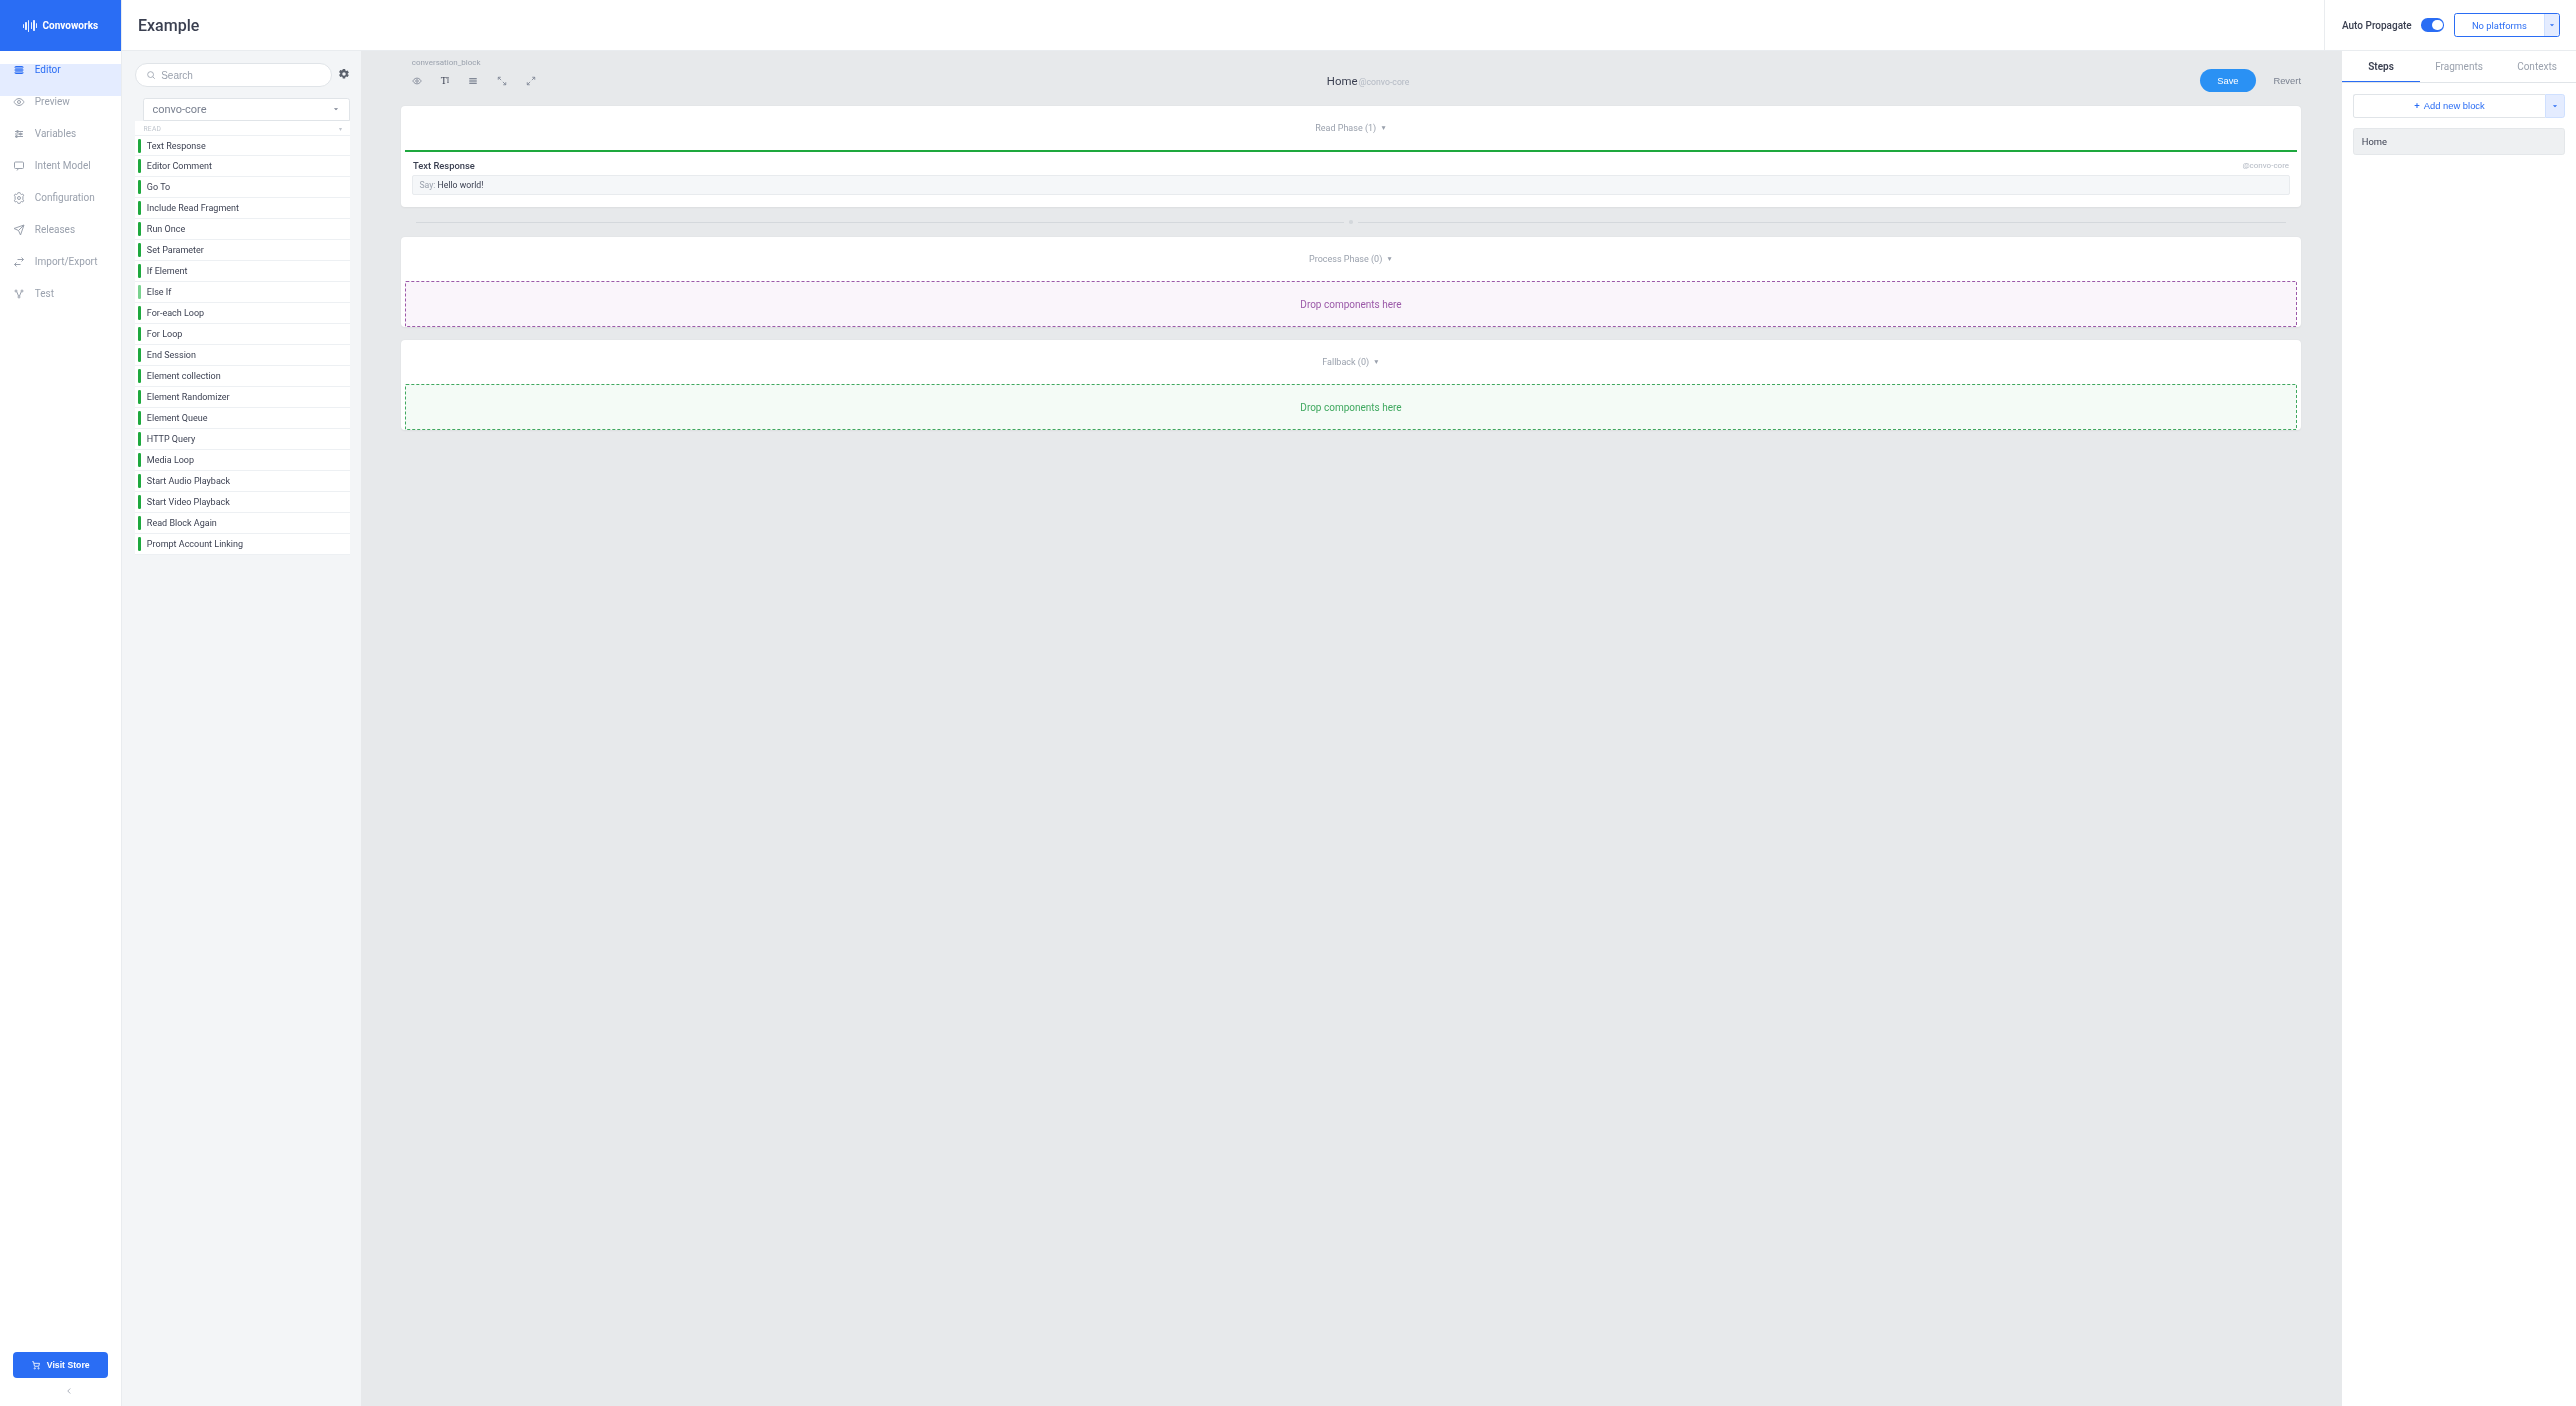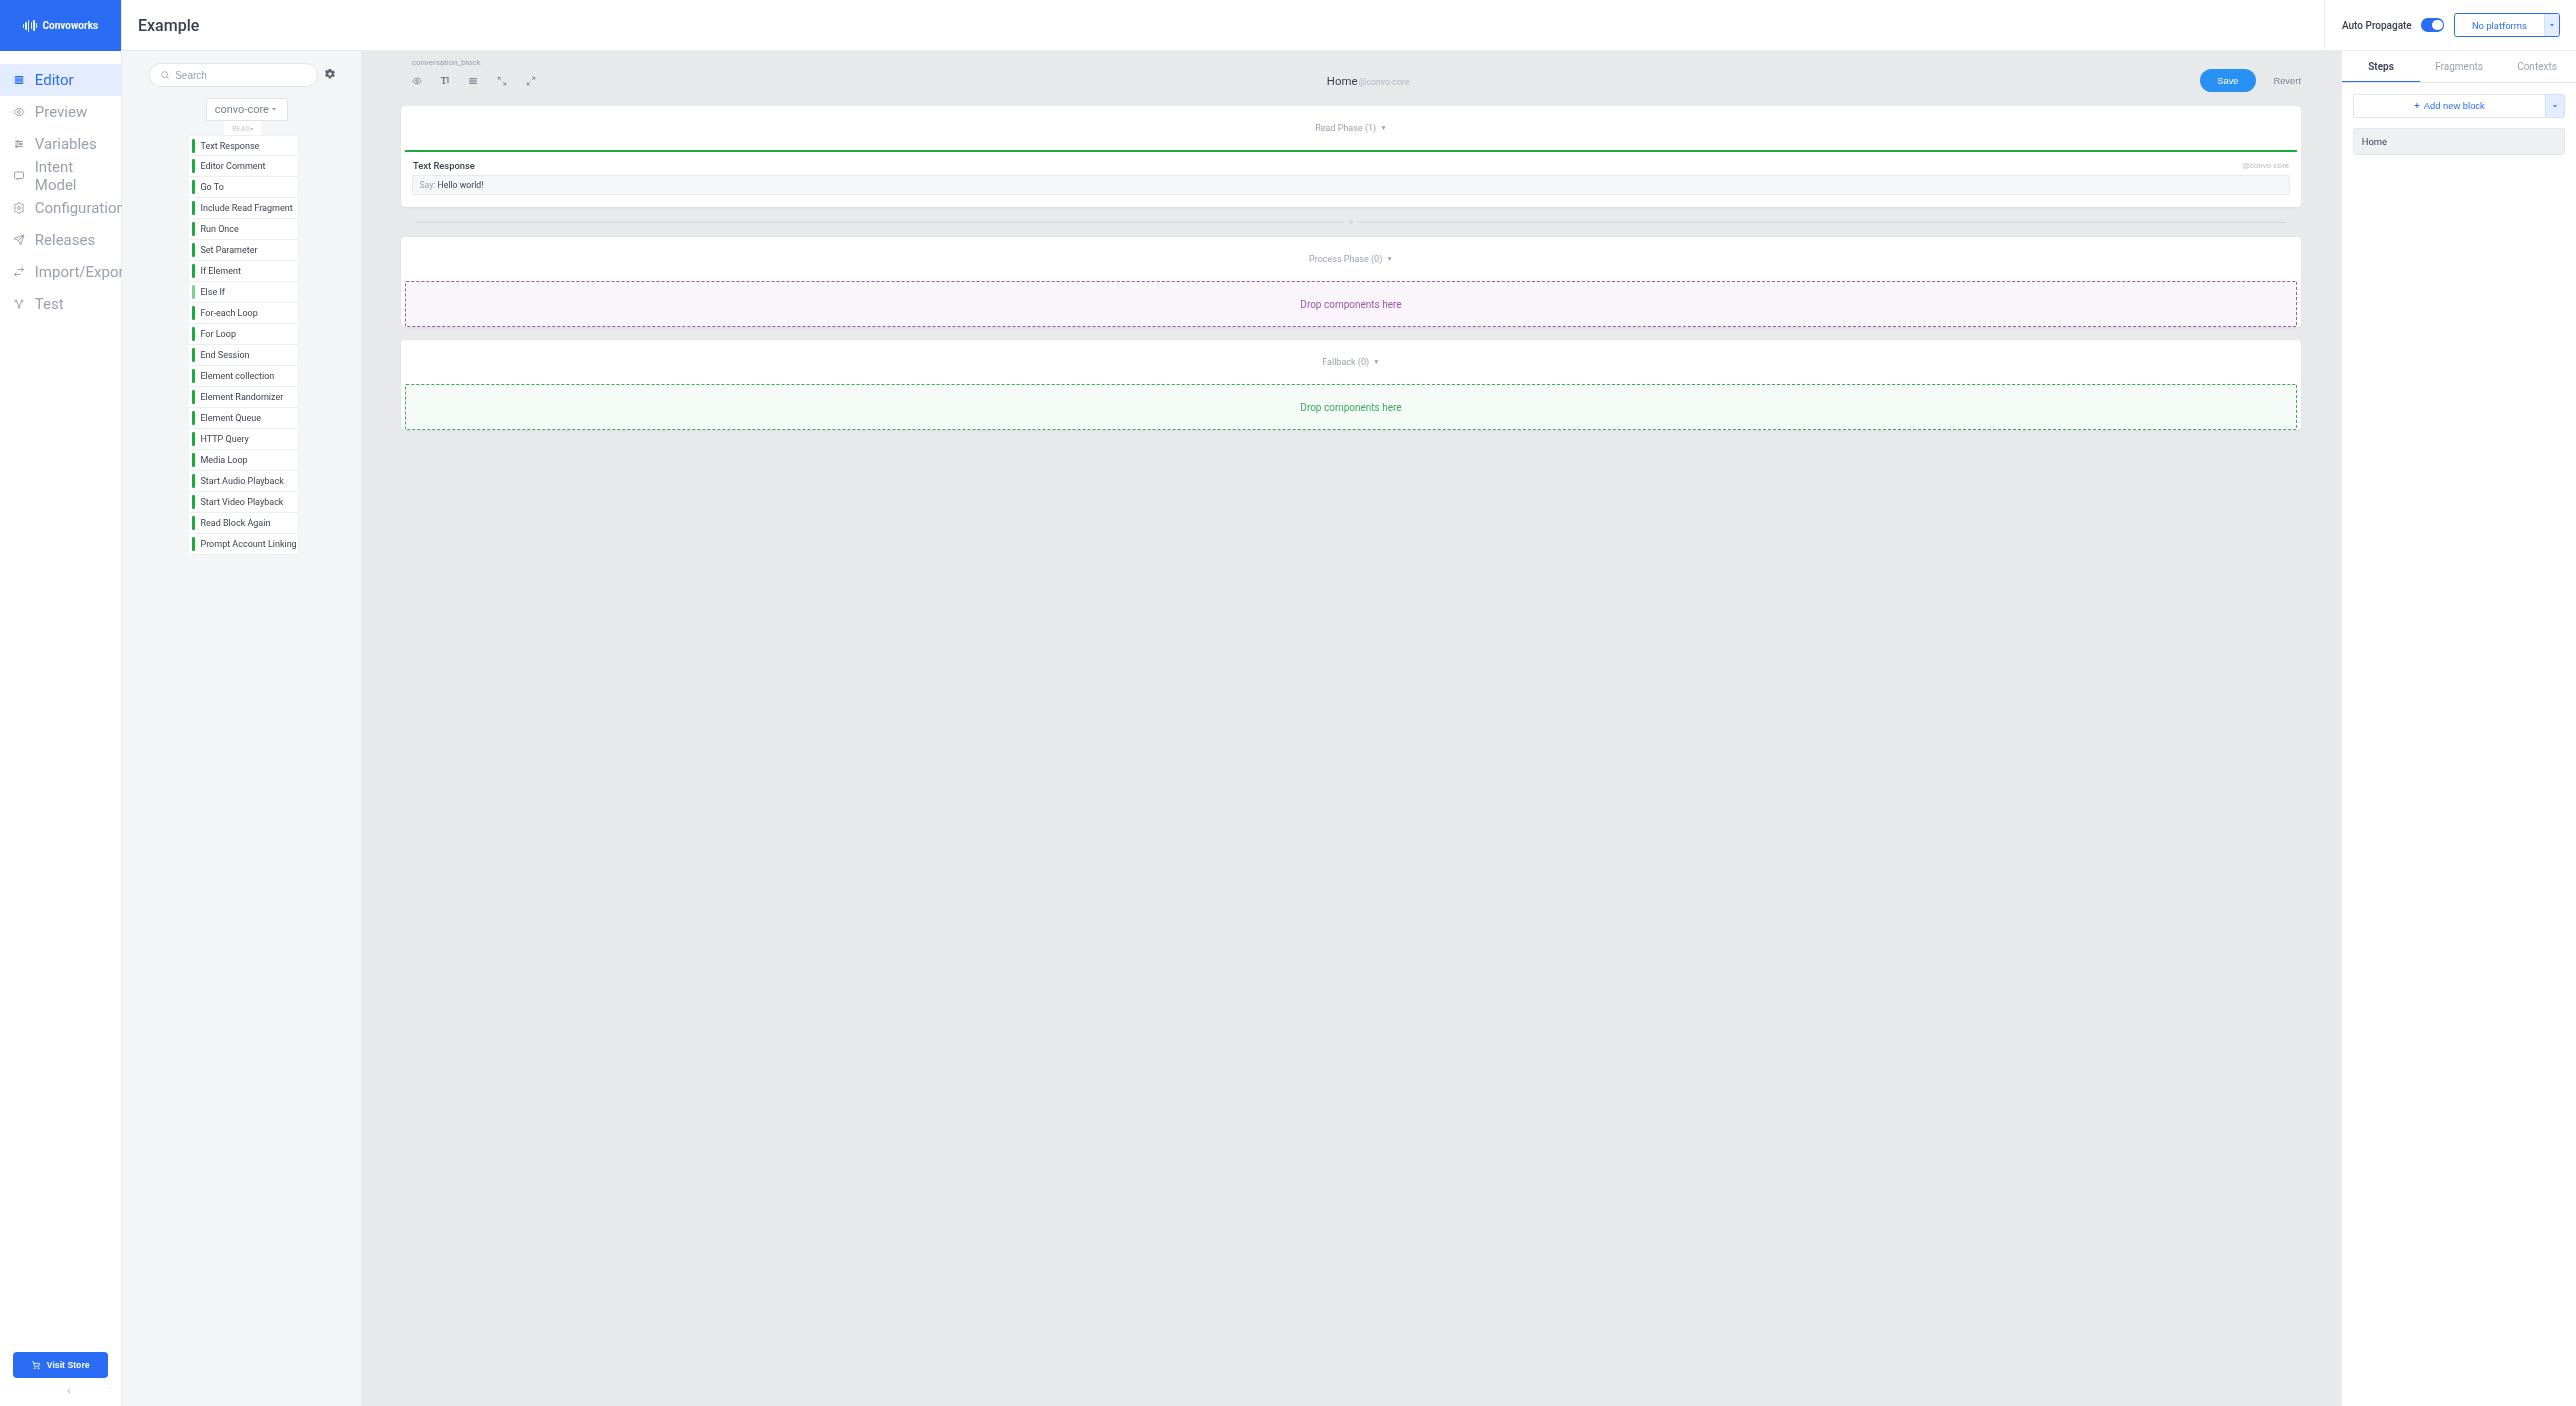--- a/index.html
+++ b/index.html
@@ -8,21 +8,21 @@
 
   
   .layout { display: flex; height: 100vh; }
   .left-col { width: 122px; flex-shrink: 0; display: flex; flex-direction: column; background: #fff; border-right: 0.7px solid #e9ecef; }
   .logo { height: 51px; background: #2a6df4; display: flex; align-items: center; justify-content: center; gap: 5.4px; }
   .logo-glyph { display:flex; align-items:center; gap:1.3px; }
   .logo-bar { width:1.3px; background:#fff; border-radius:0.7px; opacity:.9; }
   .logo-text { color:#fff; font-weight:700; font-size:10px; }
 
   .nav { flex:1; display:flex; flex-direction:column; padding-top:13.4px; }
-  .nav-item { display:flex; align-items:center; gap:9.4px; padding:0 13.4px; height:32px; color:#9aa1ad; font-size:15px; cursor:pointer; }
+  .nav-item { display:flex; align-items:flex-start; gap:9.4px; padding:0 13.4px; height:32px; color:#9aa1ad; font-size:10px; cursor:pointer; }
   .nav-item .ico { width:12px; display:flex; justify-content:center; color:#9aa1ad; }
   .nav-item.active { background:#e4ecff; color:#2a6df4; }
   .nav-item.active .ico { color:#2a6df4; }
   .nav-spacer { flex:1; }
 
   .visit-store { margin: 0 13.4px 5.4px 13.4px; height:26px; border-radius:4px; background:#2a6df4; color:#fff; border:none; font-size:8.7px; font-weight:600; display:flex; align-items:center; justify-content:center; gap:5.4px; cursor:pointer; }
   .collapse-arrow { text-align:center; color:#9aa1ad; padding:2.7px 0 8px 17.4px; font-size:9.4px; cursor:pointer; }
 
   .right-col { flex:1; display:flex; flex-direction:column; min-width:0; }
   .topbar { height:51px; display:flex; align-items:center; justify-content:space-between; padding:0 16px; border-bottom:0.7px solid #e9ecef; }
@@ -30,21 +30,21 @@
   .topbar-right { display:flex; align-items:center; gap:9.4px; border-left:0.7px solid #e9ecef; padding-left:17.4px; height:100%; }
   .auto-prop-label { font-size:10px; font-weight:500; color:#3a3f50; }
   .toggle { width:23px; height:13.4px; background:#2a6df4; border-radius:6.7px; position:relative; cursor:pointer; }
   .toggle::after { content:""; position:absolute; right:1.3px; top:1.3px; width:10.7px; height:10.7px; background:#fff; border-radius:50%; }
   .platforms-btn { border:0.7px solid #2a6df4; color:#2a6df4; background:#fff; height:24px; display:flex; align-items:center; border-radius:2.7px; cursor:pointer; font-size:9.4px; }
   .platforms-btn .main { padding:0 17.4px; }
   .platforms-btn .caret { border-left:0.7px solid #cfe0ff; width:14.8px; display:flex; align-items:center; justify-content:center; background:#e4ecff; height:100%; border-top-right-radius:2.7px; border-bottom-right-radius:2.7px; }
 
   
   .workspace { flex:1; display:flex; min-height:0; }
-  .palette { width:239px; flex-shrink:0; background:#f3f5f7; padding:12px 10.7px 0 13.4px; overflow:hidden; display:flex; flex-direction:column;align-items:center; }
+  .palette { width:239px; flex-shrink:0; background:#f3f5f7; padding:12px 10.7px 0 13.4px; overflow:hidden; display:flex; flex-direction:column; }
   .search-row { display:flex; align-items:center; gap:6.7px; margin-bottom:10.7px; }
   .search-box { flex:1; height:24px; background:#fff; border:0.7px solid #e0e4e8; border-radius:12px; display:flex; align-items:center; padding:0 9.4px; color:#9aa1ad; }
   .search-box input { border:none; outline:none; flex:1; margin-left:5.4px; font-size:10px; color:#3a3f50; background:transparent; }
   .search-box input::placeholder { color:#9aa1ad; }
   .gear-btn { color:#5b616c; cursor:pointer; font-size:12px; }
 
   .package-select { background:#fff; border:0.7px solid #e0e4e8; border-radius:2.7px 2.7px 0 0; height:23px; display:flex; align-items:center; justify-content:space-between; padding:0 8px; font-size:11px; color:#7a8190; cursor:pointer;margin-left:8px; }
   .group-label { font-size:6.7px; color:#bfc5cd; letter-spacing:0.3px; padding:4px 8px 2.7px; background:#fff; display:flex; justify-content:space-between; }
 
   .comp-list { overflow-y:auto; flex:1; padding-bottom:8px; }

